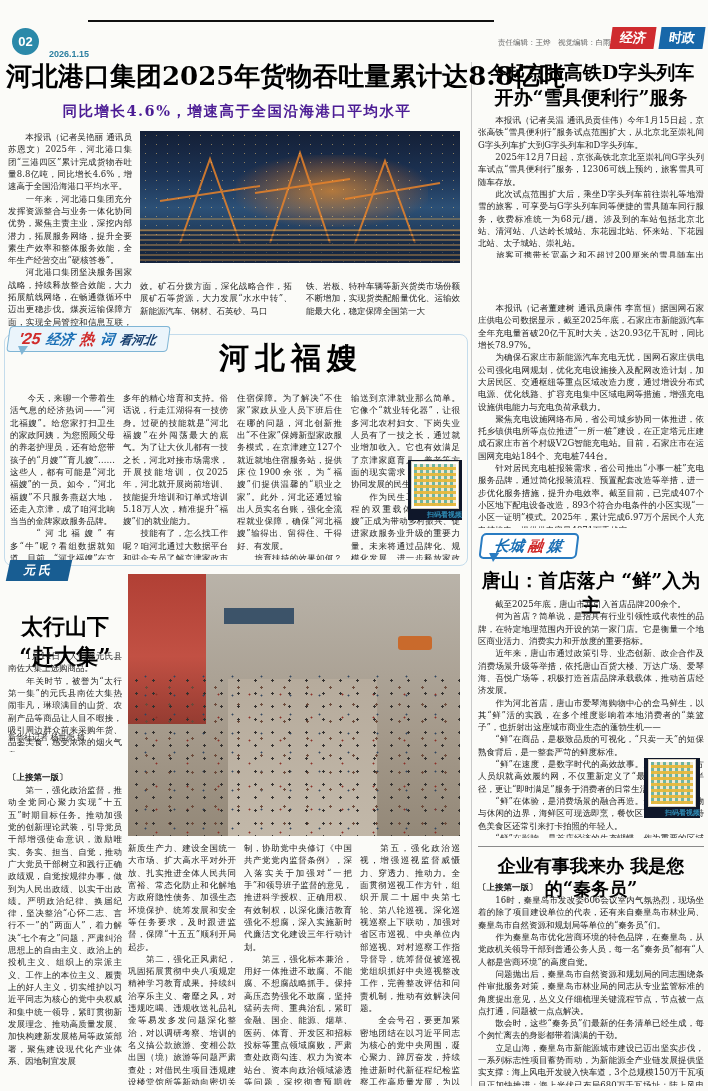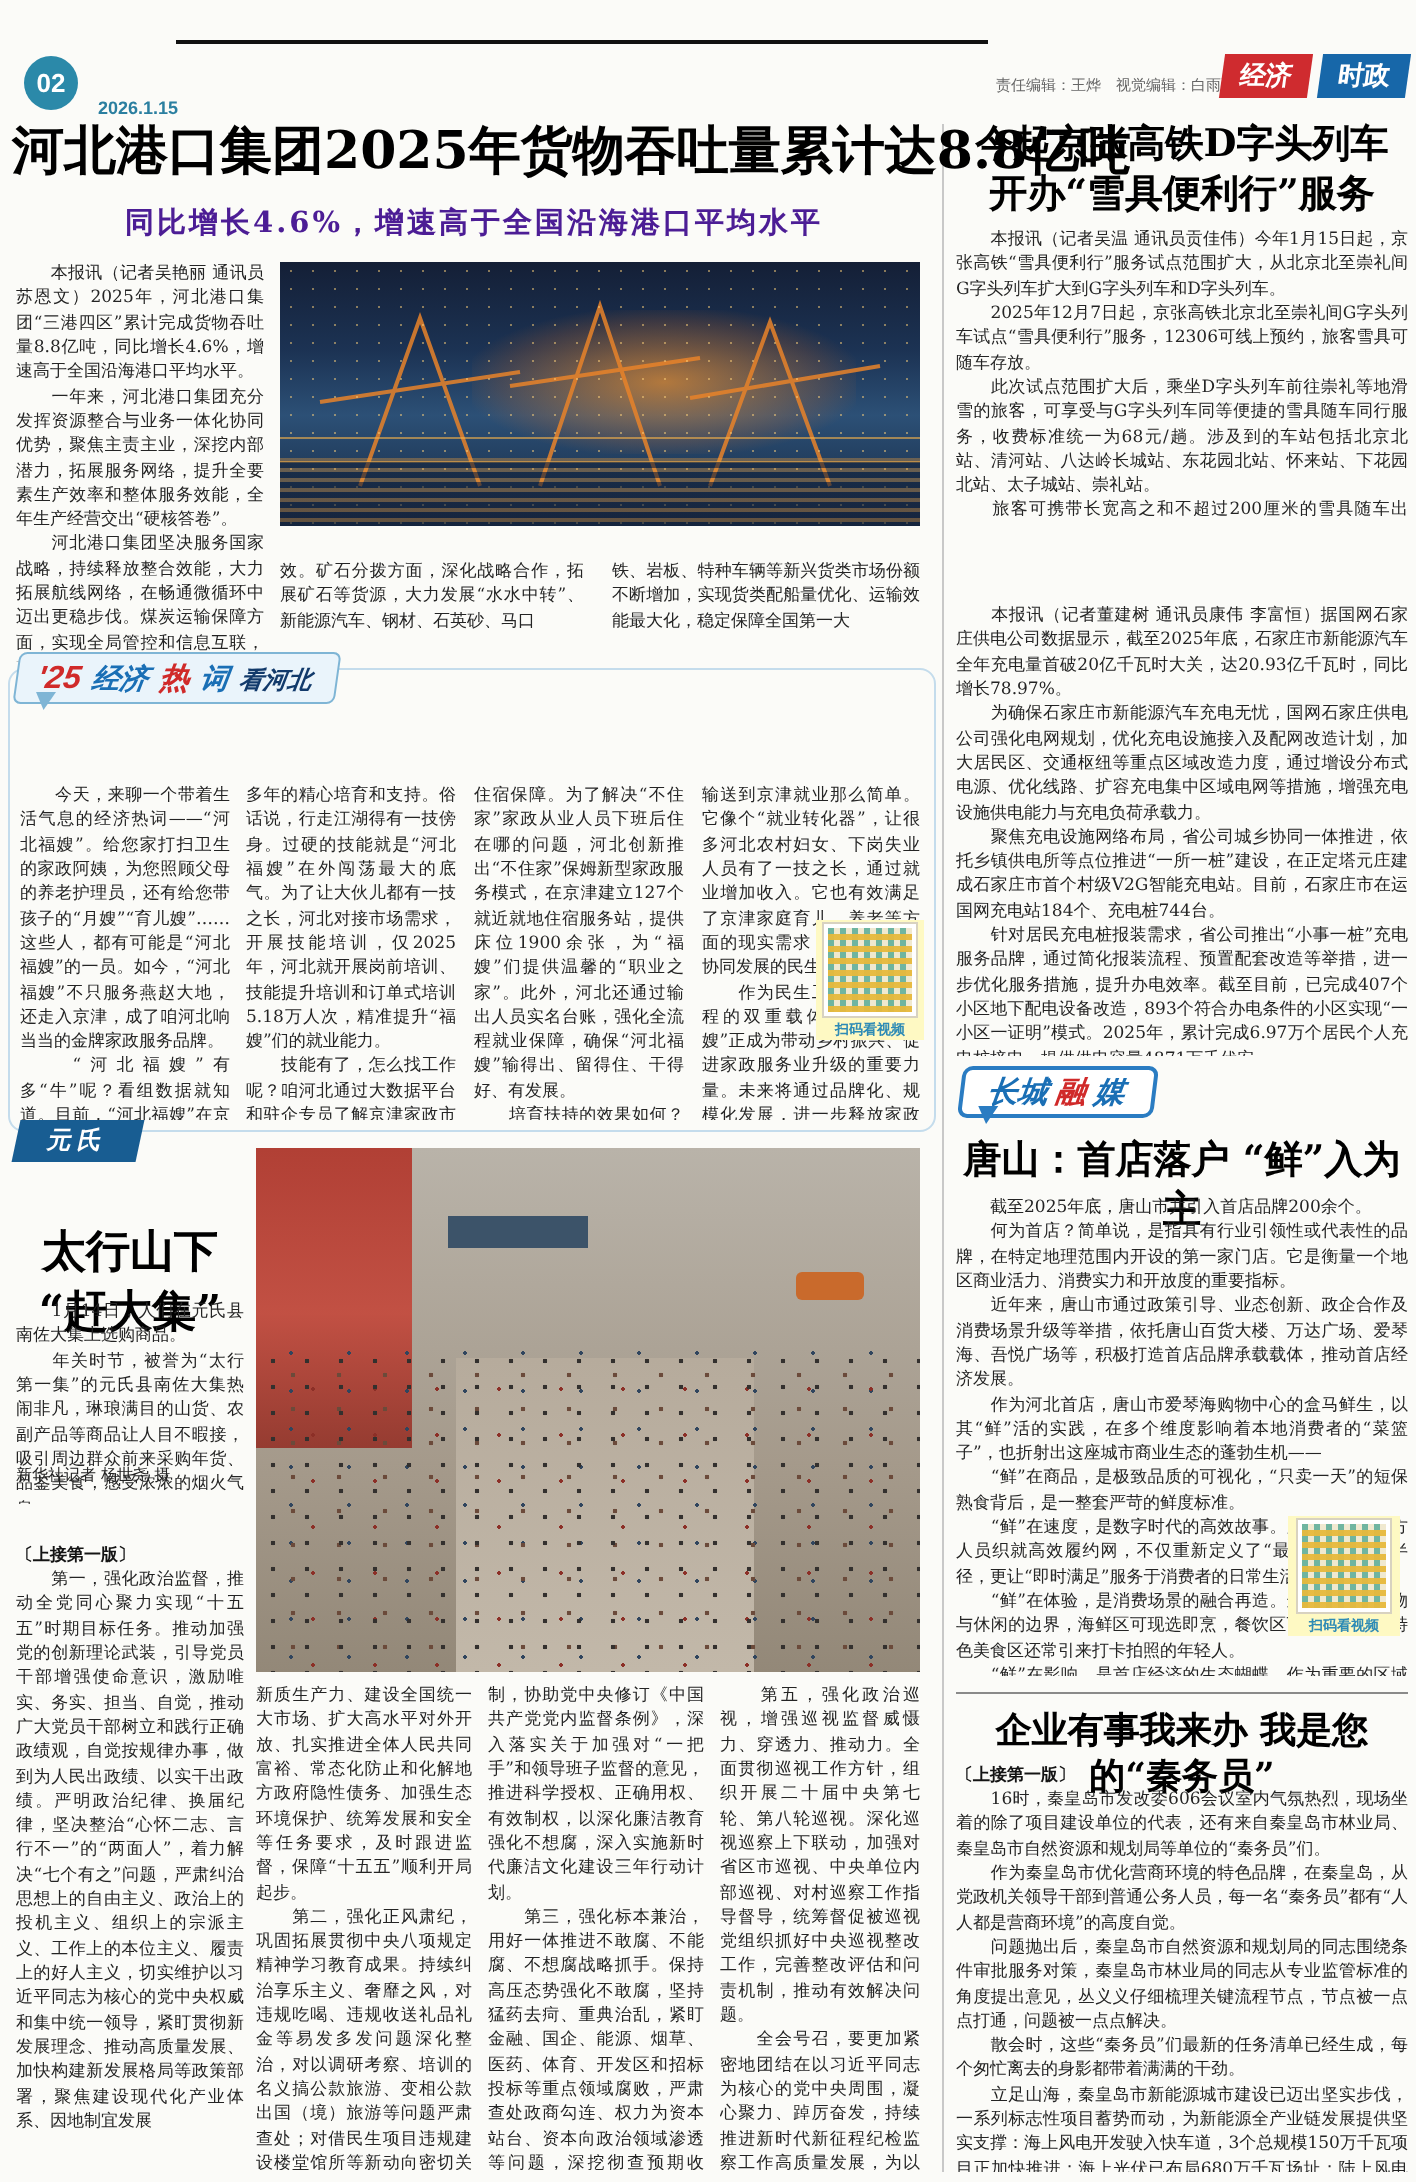--- a/index.html
+++ b/index.html
@@ -47,21 +47,21 @@
   .hw-badge:after{content:"";position:absolute;left:10px;bottom:-9px;border:5px solid transparent;border-top:9px solid var(--bubble_blue)}
   .hw-p1{color:#d02a2a;font-size:16px;font-family:"Liberation Sans",sans-serif}
   .hw-p2{color:#1a6fb5;font-size:14px;font-family:"Liberation Sans",sans-serif}
   .hw-p3{color:#d02a2a;font-size:15px;font-family:"Liberation Sans",sans-serif}
   .hw-p4{color:#1a6fb5;font-size:14px;font-family:"Liberation Sans",sans-serif}
   .hw-p5{color:#123a6b;font-size:12px}
   .hw-title{left:122px;top:338px;width:338px;font-size:30px;letter-spacing:6px}
   .hw-byline{left:122px;top:377px;width:338px;text-align:center;font-size:8px;color:#333}
   .hw-col{top:392px;height:168px;position:absolute}
   
-  .qr-box{position:absolute;background:#fef9c3;text-align:center;padding-top:2px}
+  .qr-box{position:absolute;background:#0f172a;text-align:right;padding-top:2px}
   .qr{width:46px;height:46px;margin:0 auto;border:2px solid #fff;outline:1px solid #d8d2c0;
       background-image:repeating-linear-gradient(0deg,rgba(231,185,60,.95) 0 3px,transparent 3px 6px),
                        repeating-linear-gradient(90deg,#6fb5a0 0 3px,#f0e9d0 3px 6px)}
   .qr-cap{font-size:7px;color:#2e8bb5;margin-top:2px;font-weight:700}
   
   .ys-badge{left:8px;top:560px;width:62px;height:21px;background:#185d92;transform:skewX(-12deg);
             color:#fff;font:700 12px/21px "Liberation Sans",sans-serif;text-align:center;letter-spacing:3px}
   .ys-hl{left:8px;top:612px;width:114px;font-size:22px;line-height:1.35}
   .ys-body{left:8px;top:650px;width:114px;height:102px}
   .ys-credit{left:8px;top:732px;width:114px;font-size:8px;color:#222}
@@ -137,20 +137,21 @@
   <div class="abs body-text" style="left:306px;top:280px;width:154px;height:50px">铁、岩板、特种车辆等新兴货类市场份额不断增加，实现货类配船量优化、运输效能最大化，稳定保障全国第一大</div>
 
   <div class="abs hw-box"></div>
   <div class="abs hw-badge">
     <span class="hw-p1">'25</span>
     <span class="hw-p2">经济</span>
     <span class="hw-p3">热</span>
     <span class="hw-p4">词</span>
     <span class="hw-p5">看河北</span>
   </div>
+  <div class="abs hl hw-title">河北福嫂</div>
   <div class="abs body-text hw-col" style="left:10px;width:105px">　　今天，来聊一个带着生活气息的经济热词——“河北福嫂”。给您家打扫卫生的家政阿姨，为您照顾父母的养老护理员，还有给您带孩子的“月嫂”“育儿嫂”……这些人，都有可能是“河北福嫂”的一员。如今，“河北福嫂”不只服务燕赵大地，还走入京津，成了咱河北响当当的金牌家政服务品牌。
 　　“河北福嫂”有多“牛”呢？看组数据就知道。目前，“河北福嫂”在京津就业总规模达到15.3万人，在竞争激烈的京、津家政市场，“河北福嫂”占比分别达到39.6%、22.7%，而且经过认证提档，“河北福嫂”成为一张写着专业和品质的“金名片”。
 　　在“金名片”的背后，是河北连续</div>
   <div class="abs body-text hw-col" style="left:123px;width:105px">多年的精心培育和支持。俗话说，行走江湖得有一技傍身。过硬的技能就是“河北福嫂”在外闯荡最大的底气。为了让大伙儿都有一技之长，河北对接市场需求，开展技能培训，仅2025年，河北就开展岗前培训、技能提升培训和订单式培训5.18万人次，精准提升“福嫂”们的就业能力。
 　　技能有了，怎么找工作呢？咱河北通过大数据平台和驻企专员了解京津家政市场需求，动态更新岗位信息，开展“家政服务节”“就业直通车”等活动搭桥铺路，拓展岗位空间，促进精准对接，送岗上门，送人到岗。
 　　为了能让“福嫂”们在京津留得下、干得好，河北还为大家提供全面的</div>
   <div class="abs body-text hw-col" style="left:237px;width:105px">住宿保障。为了解决“不住家”家政从业人员下班后住在哪的问题，河北创新推出“不住家”保姆新型家政服务模式，在京津建立127个就近就地住宿服务站，提供床位1900余张，为“福嫂”们提供温馨的“职业之家”。此外，河北还通过输出人员实名台账，强化全流程就业保障，确保“河北福嫂”输得出、留得住、干得好、有发展。
 　　培育扶持的效果如何？薪资是最有说服力的证明。家政市场薪酬调查显示，“河北福嫂”到京津就业，月收入普遍提高2000—3000元，呈现温和普惠、节奏均衡的态势，收入稳中有升。
 　　“河北福嫂”入选2025年河北经济热词，因为它不止是把“家政人员”</div>
   <div class="abs body-text hw-col" style="left:351px;width:109px">输送到京津就业那么简单。它像个“就业转化器”，让很多河北农村妇女、下岗失业人员有了一技之长，通过就业增加收入。它也有效满足了京津家庭育儿、养老等方面的现实需求，成为京津冀协同发展的民生典范。

